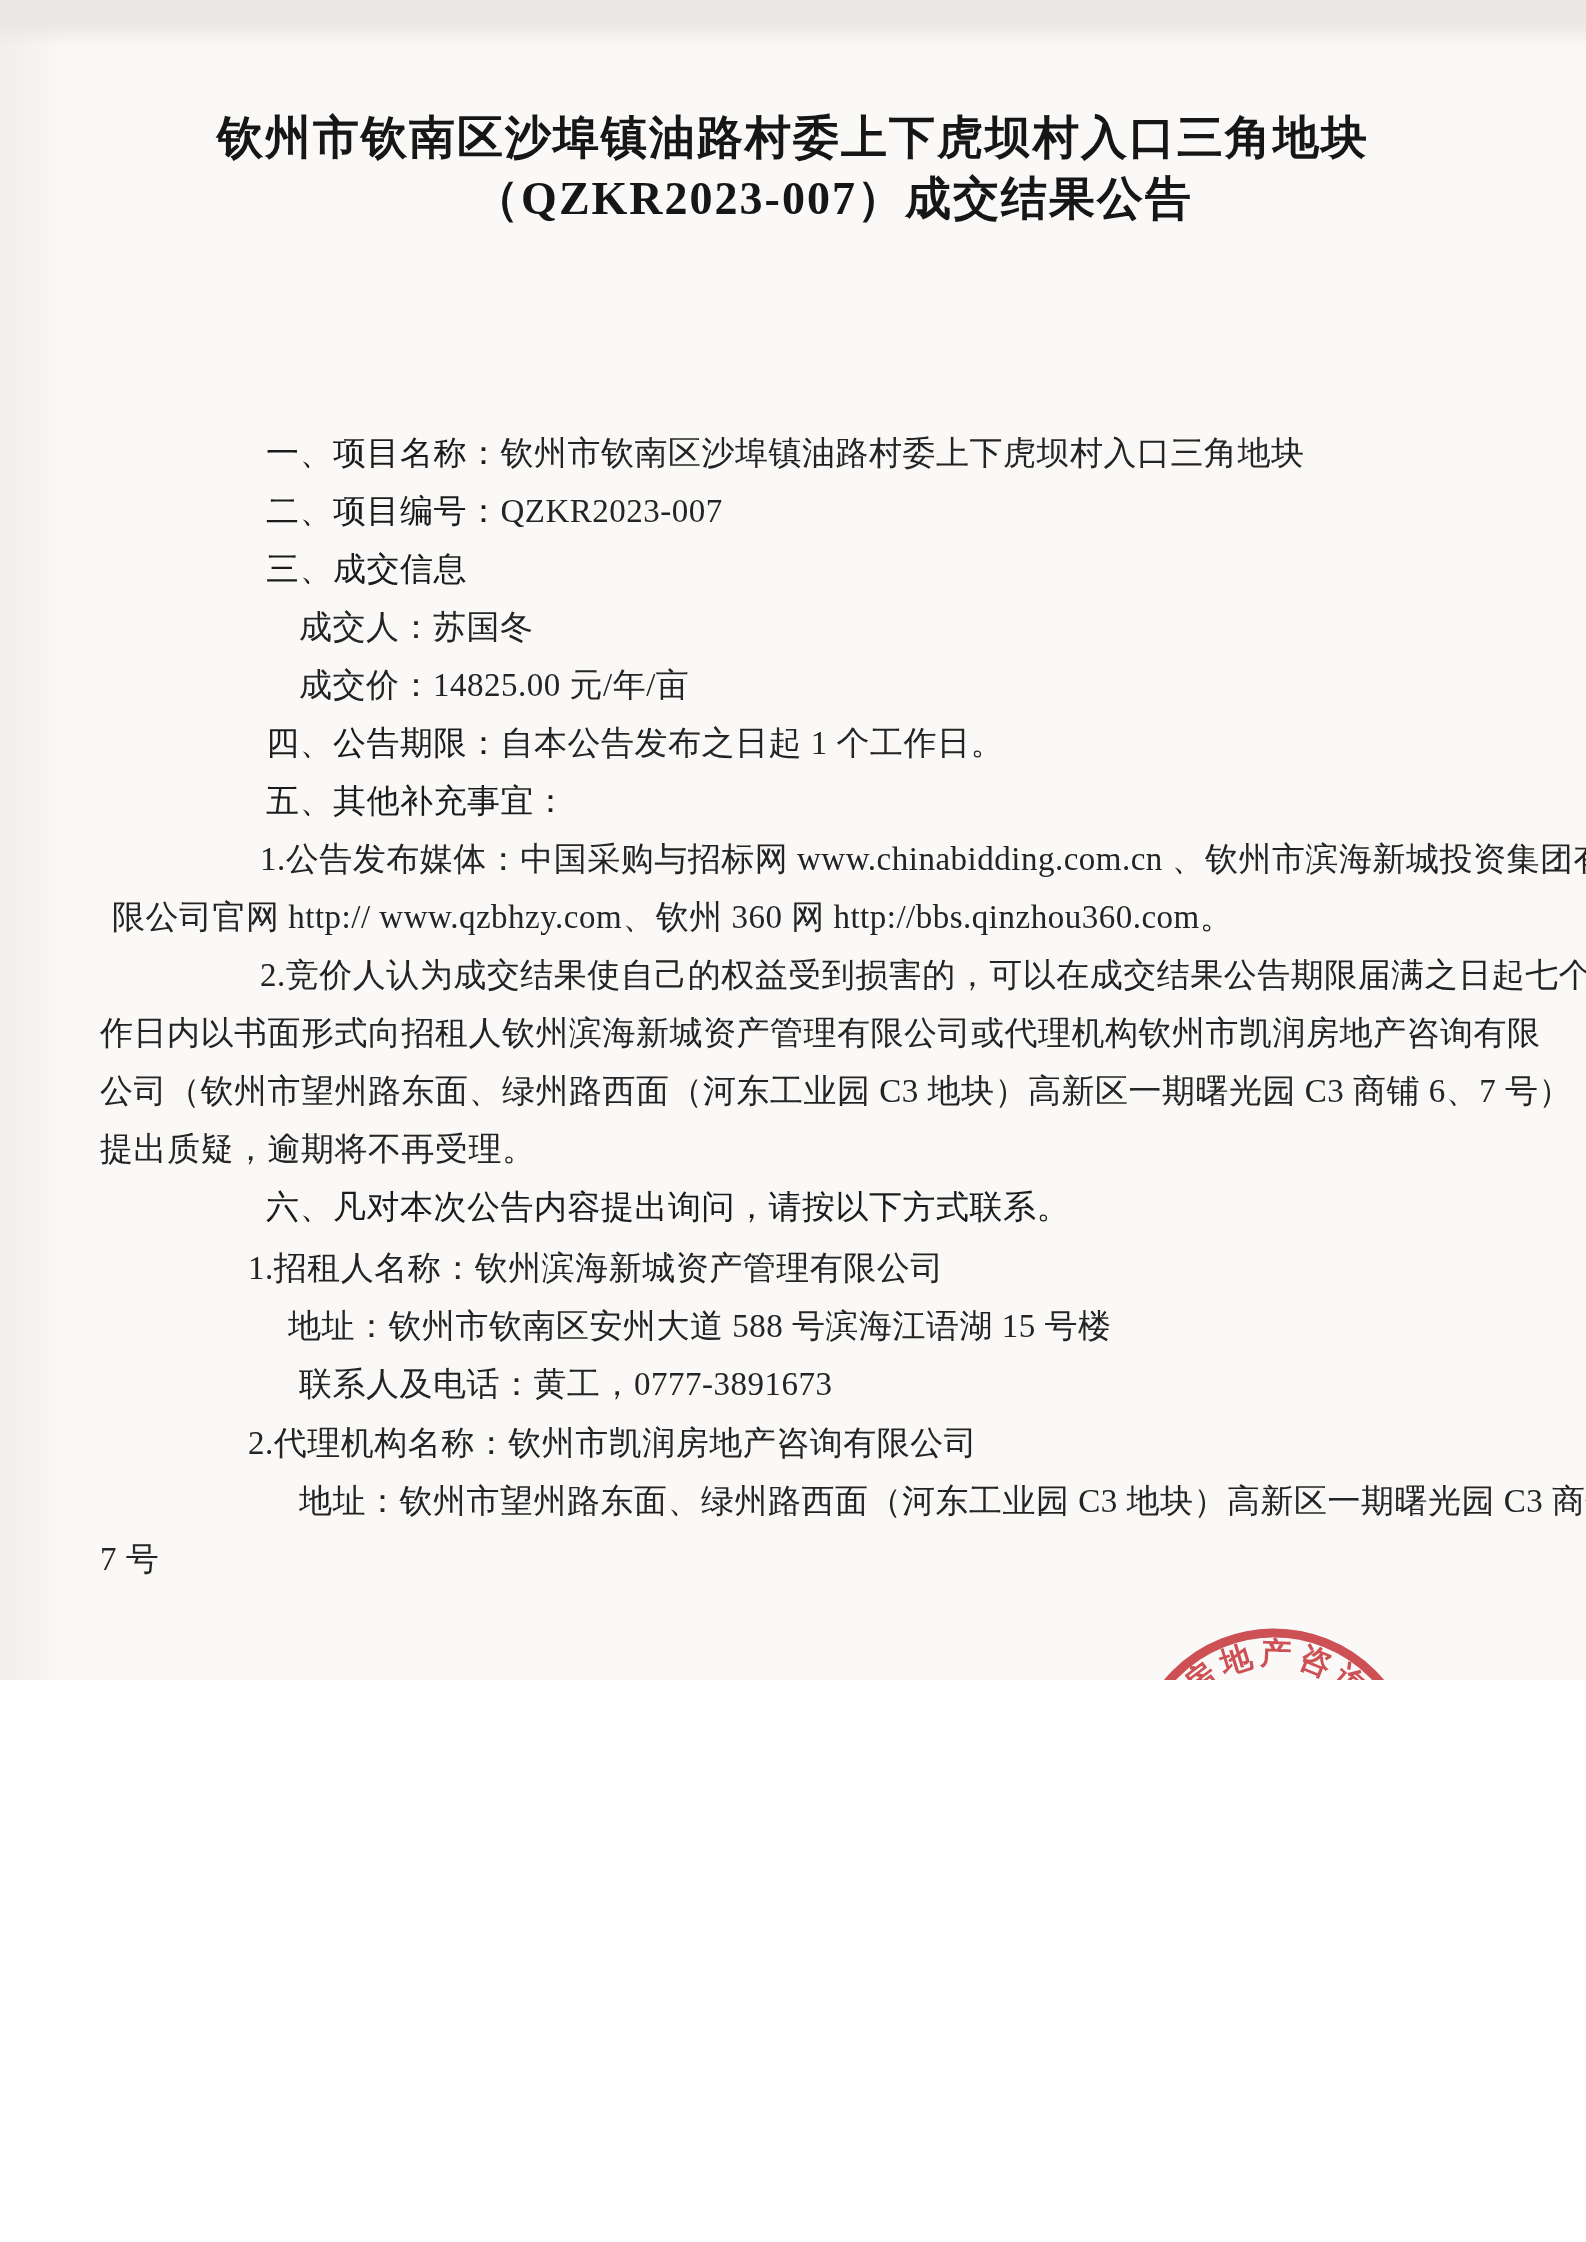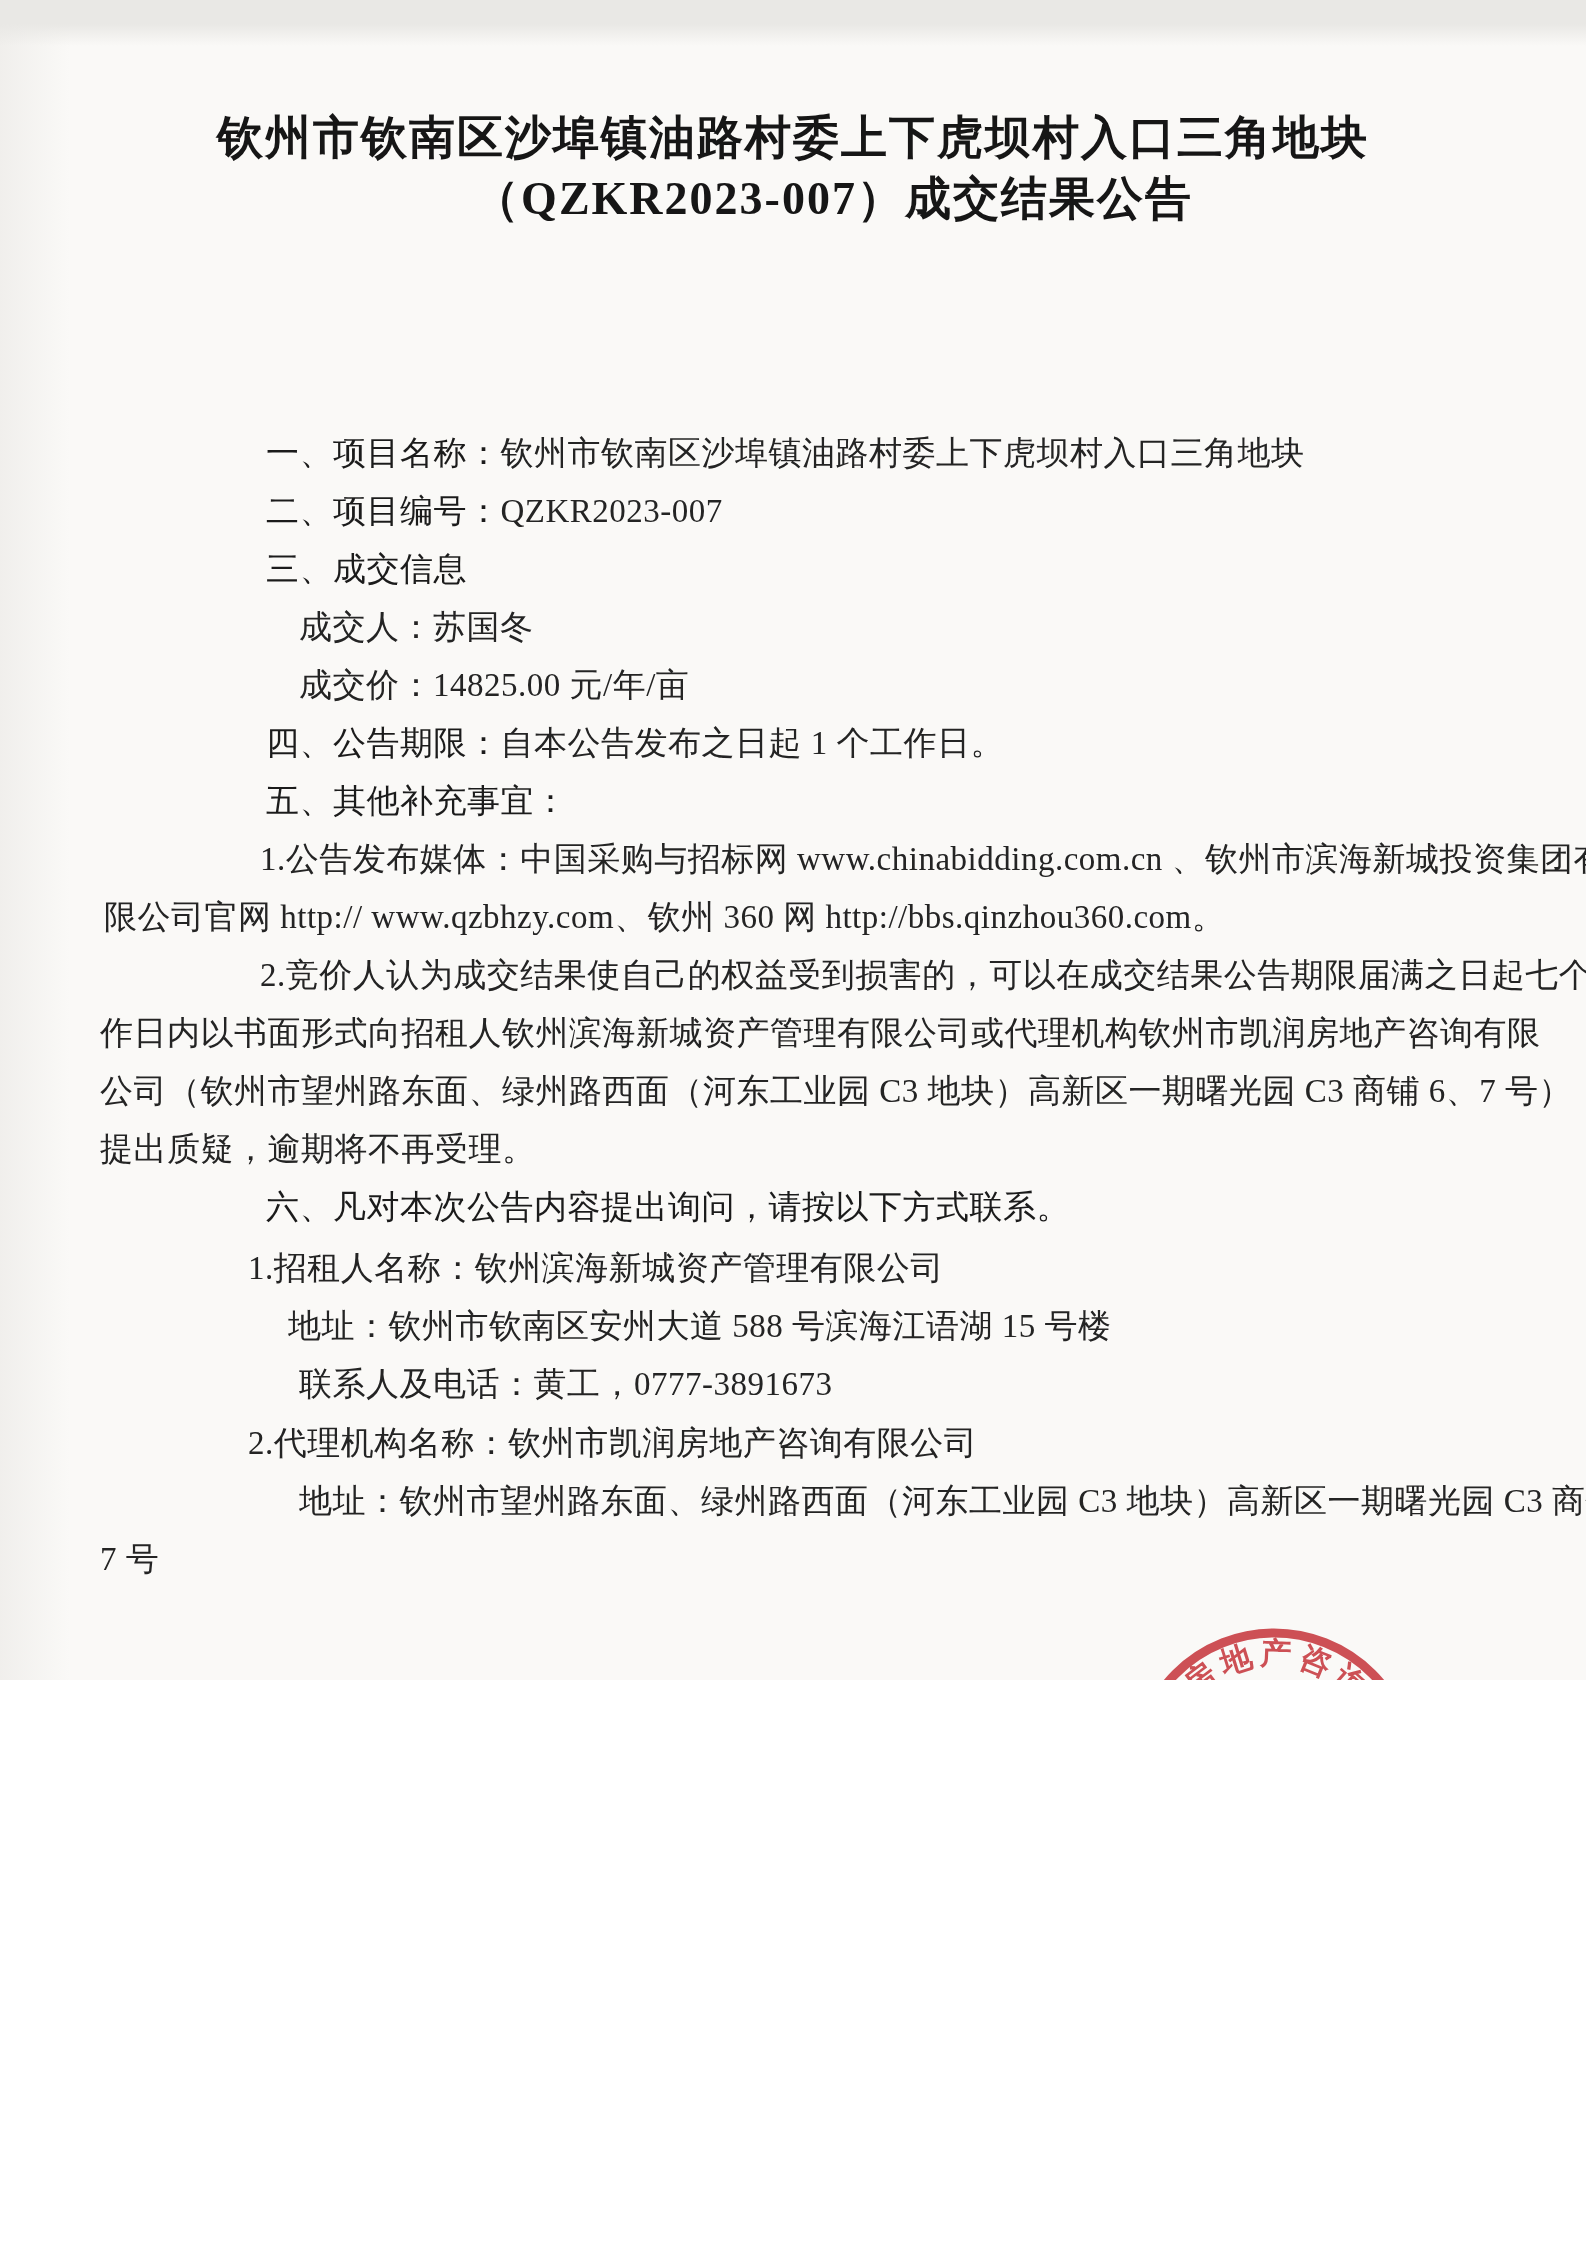--- a/index.html
+++ b/index.html
@@ -53,21 +53,21 @@
   <div class="title t2">（QZKR2023-007）成交结果公告</div>
 
   <div class="line" style="top:433px;left:266px"><span class="lab">一、项目名称：</span><span>钦州市钦南区沙埠镇油路村委上下虎坝村入口三角地块</span></div>
   <div class="line" style="top:491px;left:266px"><span class="lab">二、项目编号：</span><span>QZKR2023-007</span></div>
   <div class="line" style="top:549px;left:266px"><span class="lab">三、成交信息</span><span></span></div>
   <div class="line" style="top:607px;left:299px"><span class="lab"></span><span>成交人：苏国冬</span></div>
   <div class="line" style="top:665px;left:299px"><span class="lab"></span><span>成交价：14825.00 元/年/亩</span></div>
   <div class="line" style="top:723px;left:266px"><span class="lab">四、公告期限：</span><span>自本公告发布之日起 1 个工作日。</span></div>
   <div class="line" style="top:781px;left:266px"><span class="lab">五、其他补充事宜：</span><span></span></div>
   <div class="line" style="top:839px;left:260px"><span class="lab"></span><span>1.公告发布媒体：中国采购与招标网 www.chinabidding.com.cn 、钦州市滨海新城投资集团有</span></div>
-  <div class="line" style="top:897px;left:104px"><span class="lab"></span><span>限公司官网 http:// www.qzbhzy.com、钦州 360 网 http://bbs.qinzhou360.com。</span></div>
+  <div class="line" style="top:897px;left:112px"><span class="lab"></span><span>限公司官网 http:// www.qzbhzy.com、钦州 360 网 http://bbs.qinzhou360.com。</span></div>
   <div class="line" style="top:955px;left:260px"><span class="lab"></span><span>2.竞价人认为成交结果使自己的权益受到损害的，可以在成交结果公告期限届满之日起七个工</span></div>
   <div class="line" style="top:1013px;left:100px"><span class="lab"></span><span>作日内以书面形式向招租人钦州滨海新城资产管理有限公司或代理机构钦州市凯润房地产咨询有限</span></div>
   <div class="line" style="top:1071px;left:100px"><span class="lab"></span><span>公司（钦州市望州路东面、绿州路西面（河东工业园 C3 地块）高新区一期曙光园 C3 商铺 6、7 号）</span></div>
   <div class="line" style="top:1129px;left:100px"><span class="lab"></span><span>提出质疑，逾期将不再受理。</span></div>
   <div class="line" style="top:1187px;left:266px"><span class="lab">六、凡对本次公告内容提出询问，请按以下方式联系。</span><span></span></div>
   <div class="line" style="top:1248px;left:248px"><span class="lab"></span><span>1.招租人名称：钦州滨海新城资产管理有限公司</span></div>
   <div class="line" style="top:1306px;left:288px"><span class="lab"></span><span>地址：钦州市钦南区安州大道 588 号滨海江语湖 15 号楼</span></div>
   <div class="line" style="top:1364px;left:299px"><span class="lab"></span><span>联系人及电话：黄工，0777-3891673</span></div>
   <div class="line" style="top:1423px;left:248px"><span class="lab"></span><span>2.代理机构名称：钦州市凯润房地产咨询有限公司</span></div>
   <div class="line" style="top:1481px;left:299px"><span class="lab"></span><span>地址：钦州市望州路东面、绿州路西面（河东工业园 C3 地块）高新区一期曙光园 C3 商铺 6、</span></div>

